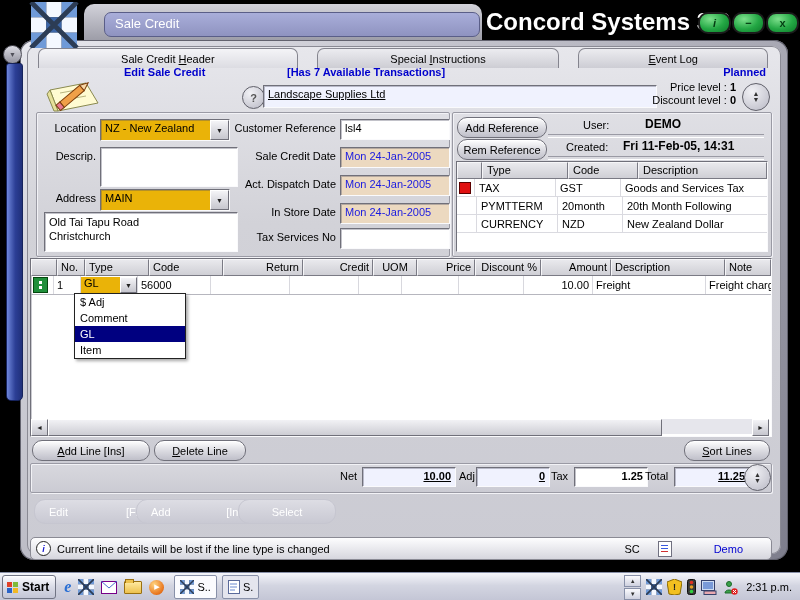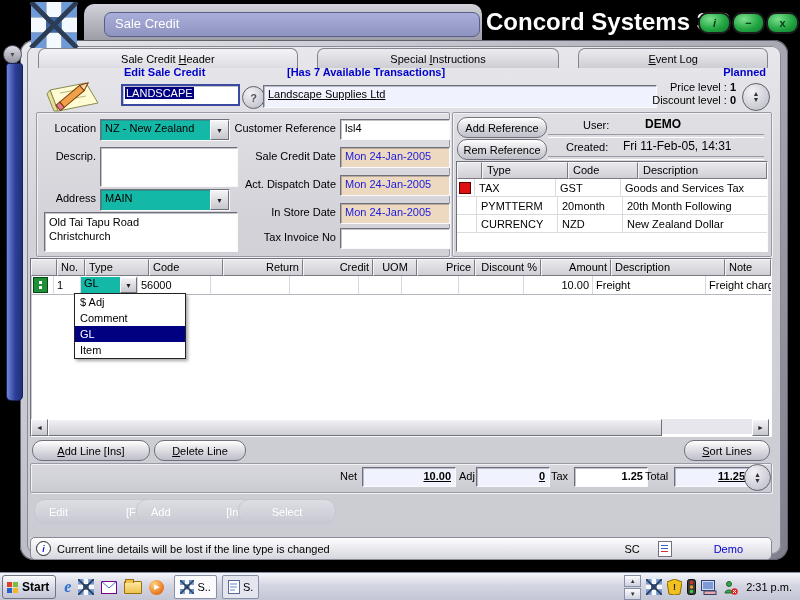--- a/index.html
+++ b/index.html
@@ -28,21 +28,21 @@
   .tab{border:1px solid #84848e;border-bottom:none;border-radius:7px 7px 0 0;
        background:linear-gradient(#ececf0,#cdcdd4);display:flex;align-items:center;justify-content:center;}
   .tab.sel{background:linear-gradient(#f4f4f7,#dcdce2);}
   
   .fld{background:#fff;border:1px solid;border-color:#70707a #fafafc #fafafc #70707a;
        box-shadow:inset 1px 1px 0 rgba(80,80,100,.35);padding:2px 4px;white-space:nowrap;overflow:hidden;}
   .lav{background:#f0f2fe;text-decoration:underline;}
   .date{background:#ecd9c0;color:#1a1ae0;}
   .lbl{text-align:right;}
   .bb{color:#0000cc;font-weight:bold;}
-  .combo{display:flex;align-items:stretch;background:#14b8a6;border:1px solid;border-color:#70707a #fafafc #fafafc #70707a;
+  .combo{display:flex;align-items:stretch;background:#eab308;border:1px solid;border-color:#70707a #fafafc #fafafc #70707a;
          box-shadow:inset 1px 1px 0 rgba(80,80,100,.35);}
   .combo .tx{flex:1;padding:2px 4px;white-space:nowrap;overflow:hidden;}
   .db{width:17px;display:flex;align-items:center;justify-content:center;font-size:7px;color:#222;
       background:linear-gradient(#f4f4f7,#c6c6ce);border:1px solid;border-color:#fff #70707a #70707a #fff;}
   .oval{display:inline-flex;align-items:center;justify-content:center;border-radius:10px;border:1px solid #70707a;
         background:linear-gradient(#ffffff,#dcdce2 50%,#bfbfc9);box-shadow:inset 0 1px 0 #fff;white-space:nowrap;}
   .strong{border:2px solid #3a3a44;border-radius:9px;}
   .dis{display:inline-flex;align-items:center;border:1px solid #c6c6d0;border-radius:11px;color:#fff;
        background:linear-gradient(#dddde4,#c9c9d3);}
   .gbox{border:1px solid #9a9aa4;border-radius:2px;box-shadow:inset 1px 1px 0 #f2f2f6,1px 1px 0 #f2f2f6;}
@@ -166,23 +166,20 @@
     <polygon points="6,16 14,37 10,37 3,20" fill="#e6e09a" stroke="#8a8a50"></polygon>
     <line x1="16" y1="19" x2="38" y2="15" stroke="#b8b480"></line>
       <line x1="20" y1="26" x2="42" y2="22" stroke="#b8b480"></line>
     <g transform="rotate(-40 30 20)">
       <rect x="14" y="17" width="26" height="7" fill="#f0a048" stroke="#7a3c0c"></rect>
       <polygon points="40,17 48,20.5 40,24" fill="#f8d8a8" stroke="#7a3c0c"></polygon>
       <rect x="9" y="17" width="5" height="7" fill="#e87890" stroke="#7a3c0c"></rect>
     </g>
   </svg>
   <div class="abs bb" style="left:124px;top:66px">Edit Sale Credit</div>
-  <div class="abs fld" style="left:121px;top:84px;width:111px;height:16px;border:2px solid #3a4aa0;padding:1px 2px">
-    <span style="background:#000080;color:#fff;padding:0 1px">LANDSCAPE</span>
-  </div>
   <div class="abs spin" style="left:242px;top:86px;width:21px;height:21px;font-size:11px;font-weight:bold">
       <span style="color:#555">?</span>
     </div>
   <div class="abs bb" style="left:287px;top:66px">[Has 7 Available Transactions]</div>
   <div class="abs fld lav" style="left:263px;top:85px;width:384px;height:17px"><span>Landscape Supplies Ltd</span></div>
   <div class="abs bb" style="left:690px;top:66px;width:76px;text-align:right">Planned</div>
   <div class="abs" style="left:600px;top:81px;width:136px;text-align:right;line-height:13px">
     <span>Price level :</span>
     <b>1</b><br>
     <span>Discount level :</span>
@@ -214,34 +211,34 @@
   </div>
 
   <div class="abs lbl" style="left:234px;top:122px;width:102px">Customer Reference</div>
   <div class="abs fld" style="left:340px;top:119px;width:100px;height:15px"><span>lsl4</span></div>
   <div class="abs lbl" style="left:234px;top:150px;width:102px">Sale Credit Date</div>
   <div class="abs fld date" style="left:340px;top:147px;width:100px;height:15px"><span>Mon 24-Jan-2005</span></div>
   <div class="abs lbl" style="left:234px;top:178px;width:102px">Act. Dispatch Date</div>
   <div class="abs fld date" style="left:340px;top:175px;width:100px;height:15px"><span>Mon 24-Jan-2005</span></div>
   <div class="abs lbl" style="left:234px;top:206px;width:102px">In Store Date</div>
   <div class="abs fld date" style="left:340px;top:203px;width:100px;height:15px"><span>Mon 24-Jan-2005</span></div>
-  <div class="abs lbl" style="left:234px;top:231px;width:102px">Tax Invoice No</div>
+  <div class="abs lbl" style="left:234px;top:231px;width:102px">Tax Services No</div>
   <div class="abs fld" style="left:340px;top:228px;width:100px;height:15px"></div>
 
   <div class="abs oval" style="left:457px;top:117px;width:88px;height:19px">
       <span>Add Reference</span>
     </div>
   <div class="abs oval" style="left:457px;top:139px;width:88px;height:19px">
       <span>Rem Reference</span>
     </div>
   <div class="abs" style="left:583px;top:119px">User:</div>
   <div class="abs" style="left:645px;top:117px;font-weight:bold;font-size:12px">DEMO</div>
   <div class="abs hrule" style="left:548px;top:134px;width:216px"></div>
   <div class="abs" style="left:566px;top:141px">Created:</div>
-  <div class="abs" style="left:623px;top:139px;font-weight:normal;font-size:12px">Fri 11-Feb-05, 14:31</div>
+  <div class="abs" style="left:623px;top:139px;font-weight:bold;font-size:12px">Fri 11-Feb-05, 14:31</div>
   <div class="abs hrule" style="left:548px;top:156px;width:216px"></div>
   <div class="abs rt" style="left:456px;top:161px;width:310px;height:89px">
     <div style="display:flex">
       <span class="rhc" style="width:15px;flex:none"></span>
       <span class="rhc" style="width:76px;flex:none">Type</span>
       <span class="rhc" style="width:60px;flex:none">Code</span>
       <span class="rhc" style="flex:1">Description</span>
     </div>
     <div class="rrow">
       <span class="rc" style="width:15px;flex:none;padding-left:2px">

